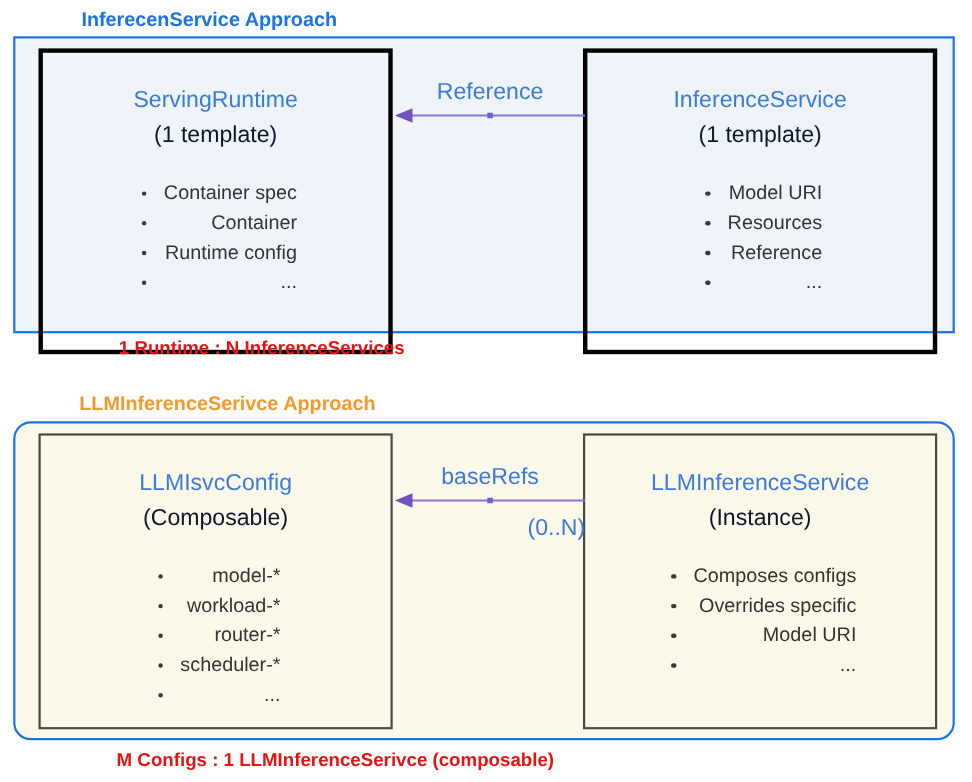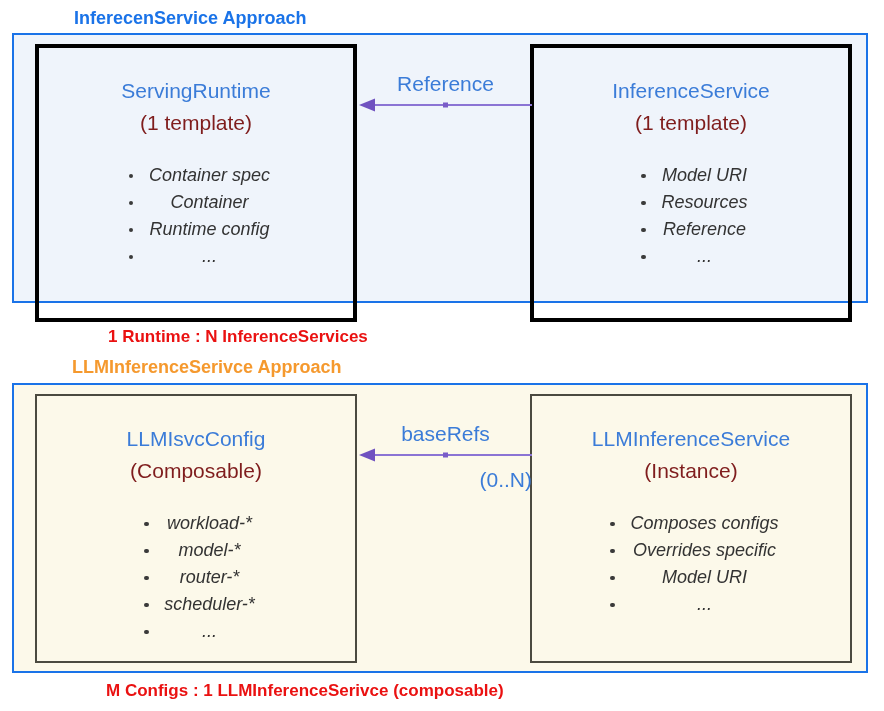--- a/index.html
+++ b/index.html
@@ -21,21 +21,21 @@
   .title-blue  { left: 74px; top: 8px;   color: #1a73e8; }
   .title-orange{ left: 72px; top: 357px; color: #f5992e; }
 
   .outer-box {
     position: absolute;
     left: 12px;
     width: 856px;
     border: 2px solid #1a73e8;
   }
   .outer-box.top    { top: 33px;  height: 270px; background: #eff4fb; }
-  .outer-box.bottom { top: 383px; height: 290px; background: #fcf9ea; }
+  .outer-box.bottom { top: 383px; height: 290px; background: #fcf9ea; border-radius: 16px; }
 
   .card {
     position: absolute;
     top: 9px;
     width: 322px;
     text-align: center;
   }
   .outer-box.top .card    { height: 278px; border: 4px solid #000000; }
   .outer-box.bottom .card { height: 269px; border: 2px solid #4b4a40; }
   .card.left  { left: 21px; }
@@ -43,29 +43,28 @@
 
   .card-heading {
     margin-top: 27px;
     font-size: 21px;
     line-height: 32px;
     color: #3b7cd8;
   }
   .card-subheading {
     font-size: 21px;
     line-height: 32px;
-    color: #7f1d1d;
+    color: #0f172a;
     text-align: center;
   }
   ul.bullets {
     display: inline-block;
-    text-align: center;
+    text-align: right;
     margin-top: 23px;
     list-style: none;
-    font-style: italic;
   }
   ul.bullets li {
     position: relative;
     font-size: 18px;
     line-height: 27px;
     color: #333333;
     padding-left: 27px;
     white-space: nowrap;
   }
   ul.bullets li::before {
@@ -117,21 +116,21 @@
     height: 16px;
   }
 
   .caption {
     position: absolute;
     font-size: 17px;
     font-weight: bold;
     color: #ea1111;
     white-space: nowrap;
   }
-  .caption.top    { left: 108px; top: 307px; margin-top: 20px; }
+  .caption.top    { left: 108px; top: 307px; }
   .caption.bottom { left: 106px; top: 681px; }
 </style>
 </head>
 <body>
 
 <div class="canvas">
 
   <div class="section-title title-blue">InferecenService Approach</div>
 
   <div class="outer-box top">
@@ -160,21 +159,21 @@
 
   <div class="caption top">1 Runtime : N InferenceServices</div>
 
   <div class="section-title title-orange">LLMInferenceSerivce Approach</div>
 
   <div class="outer-box bottom">
 
     <div class="card left">
       <div class="card-heading">LLMIsvcConfig</div>
       <div class="card-subheading">(Composable)</div>
-      <ul class="bullets"><li>workload-*</li><li>model-*</li><li>router-*</li><li>scheduler-*</li><li>...</li></ul>
+      <ul class="bullets"><li>model-*</li><li>workload-*</li><li>router-*</li><li>scheduler-*</li><li>...</li></ul>
     </div>
 
     <div class="card right">
       <div class="card-heading">LLMInferenceService</div>
       <div class="card-subheading">(Instance)</div>
       <ul class="bullets"><li>Composes configs</li><li>Overrides specific</li><li>Model URI</li><li>...</li></ul>
     </div>
 
     <div class="arrow-wrap">
       <div class="arrow-label">baseRefs</div>

